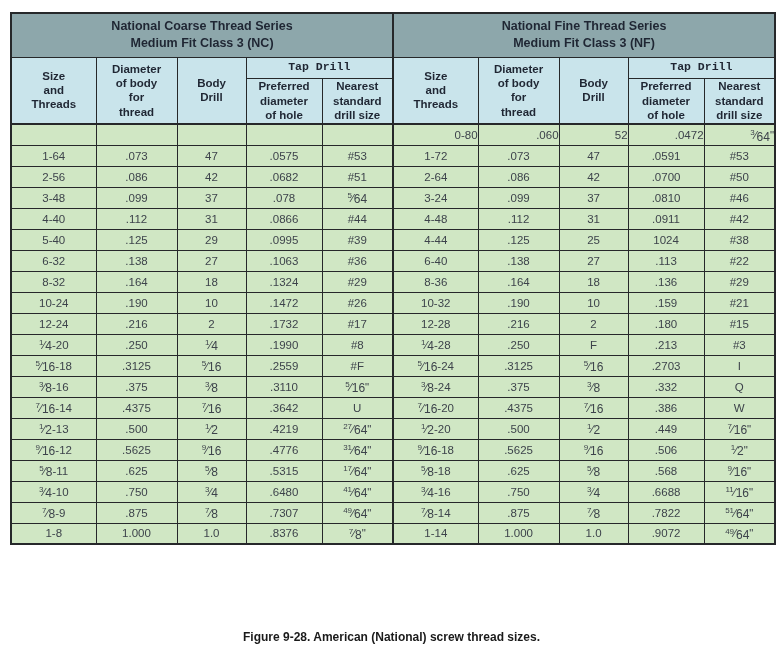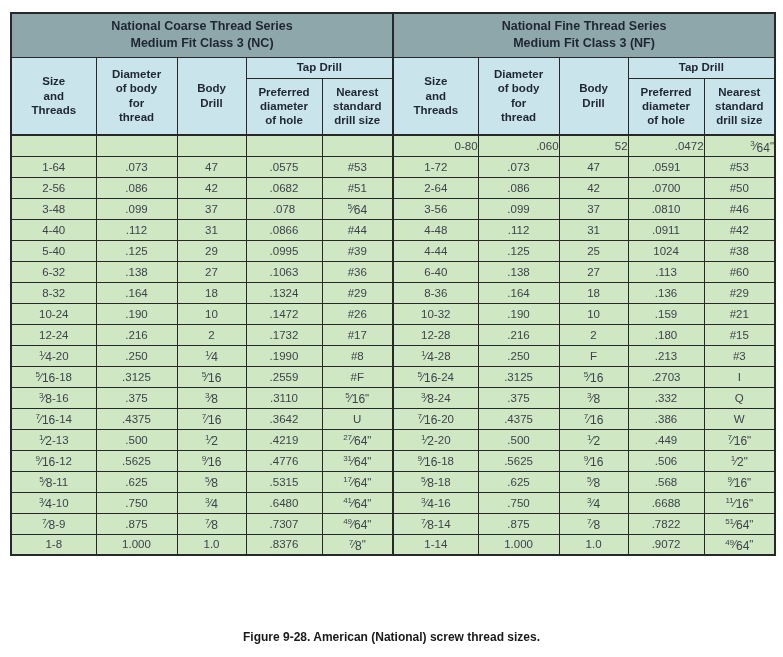--- a/index.html
+++ b/index.html
@@ -32,22 +32,22 @@
     color:var(--header-text);
     font-weight:bold;font-size:12.5px;line-height:1.35;
     white-space:pre-line;height:44px;
   }
   th.colhead{
     background:var(--header-bg);
     color:var(--header-text);
     font-weight:bold;font-size:11.5px;line-height:1.25;
     white-space:pre-line;
   }
-  tr.tap-row th.tap{height:21px;}
-  tr.sub-row th{height:57px;}
+  tr.tap-row th.tap{height:21px;font-family:Liberation Mono, monospace;}
+  tr.sub-row th{height:46px;}
   tbody td{
     background:var(--row-bg);
     color:var(--cell-text);
     font-size:11.5px;height:21px;font-weight:normal;
   }
   tbody tr:first-child td{border-top-width:2px;text-align:right;}
   .divider{border-left-width:2px !important;margin-top:28px;}
   sup{font-size:8px;line-height:0;vertical-align:baseline;position:relative;top:-0.45em;}
   sub{font-size:12px;line-height:0;vertical-align:baseline;position:relative;top:0.15em;}
   .caption{
@@ -153,21 +153,21 @@
           <td>42</td>
           <td>.0700</td>
           <td>#50</td>
         </tr>
         <tr>
           <td>3-48</td>
           <td>.099</td>
           <td>37</td>
           <td>.078</td>
           <td><sup>5</sup>⁄<sub>64</sub></td>
-          <td class="divider">3-56</td>
+          <td class="divider">3-24</td>
           <td>.099</td>
           <td>37</td>
           <td>.0810</td>
           <td>#46</td>
         </tr>
         <tr>
           <td>4-40</td>
           <td>.112</td>
           <td>31</td>
           <td>.0866</td>
@@ -193,21 +193,21 @@
         <tr>
           <td>6-32</td>
           <td>.138</td>
           <td>27</td>
           <td>.1063</td>
           <td>#36</td>
           <td class="divider">6-40</td>
           <td>.138</td>
           <td>27</td>
           <td>.113</td>
-          <td>#60</td>
+          <td>#22</td>
         </tr>
         <tr>
           <td>8-32</td>
           <td>.164</td>
           <td>18</td>
           <td>.1324</td>
           <td>#29</td>
           <td class="divider">8-36</td>
           <td>.164</td>
           <td>18</td>

